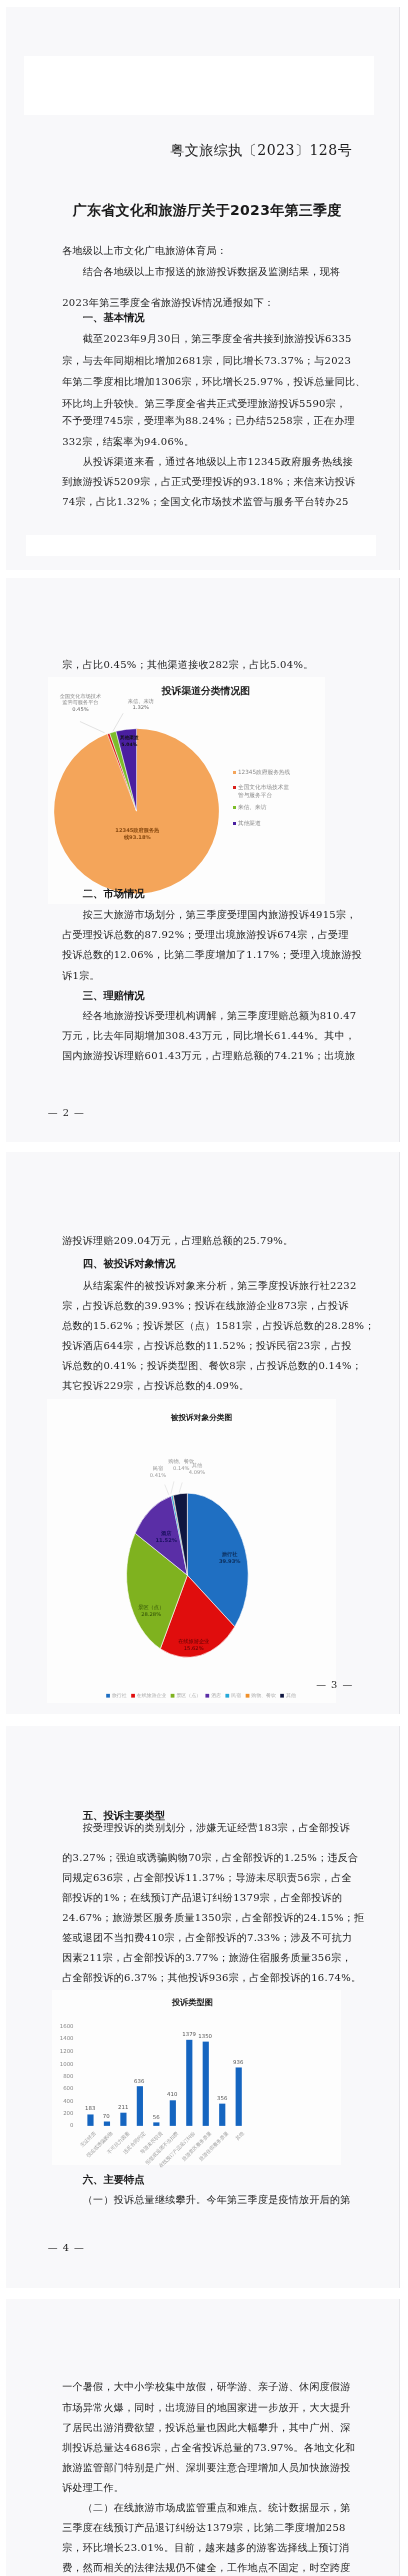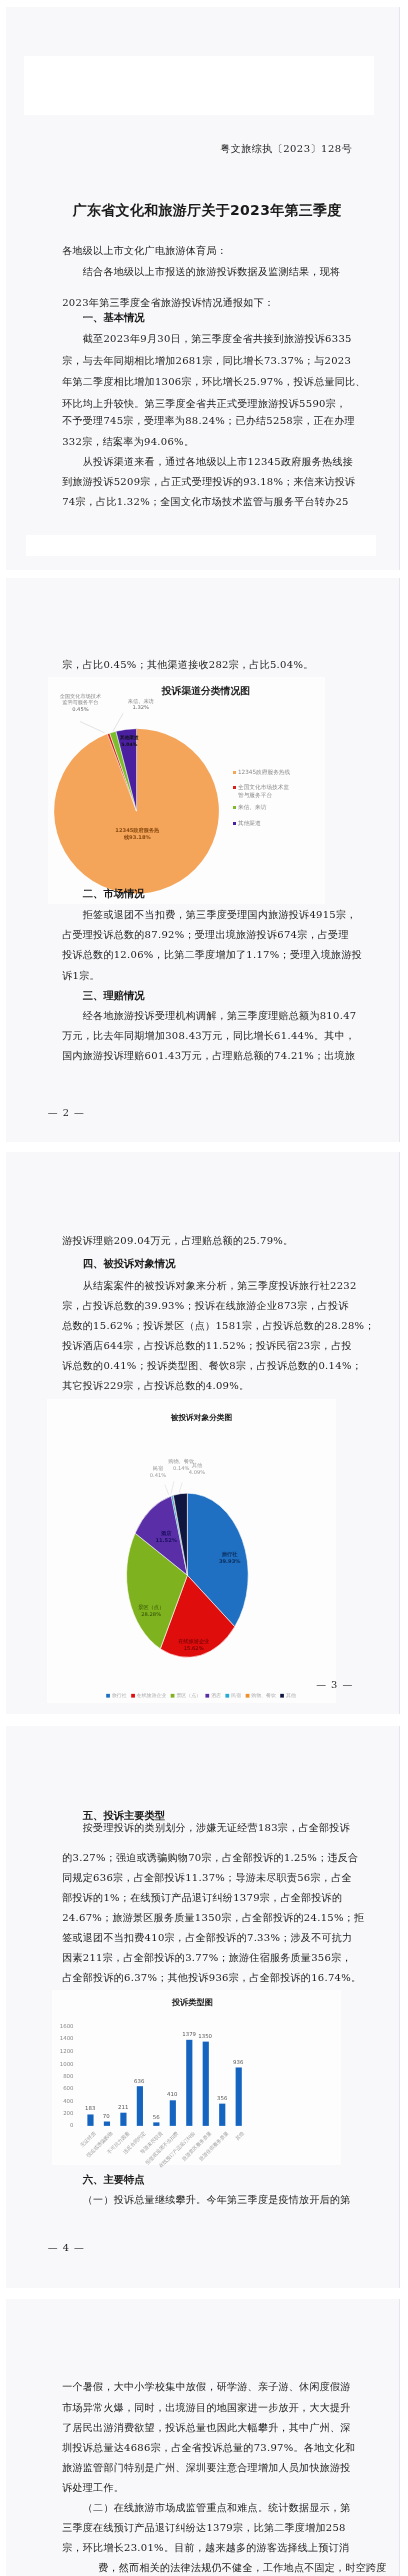--- a/index.html
+++ b/index.html
@@ -6,21 +6,21 @@
   body { width:409px; height:3442px; position:relative; overflow:hidden;
          font-family:"DejaVu Serif","Liberation Serif",serif; color:#1a1a1a; }
   .page { position:absolute; left:6.2px; width:393px; background:#f8f8fa;
           border-right:0.5px solid #e6e6ea; }
   .page .inner { position:absolute; left:56px; right:47px; }
   .line { position:absolute; left:0; right:0; font-size:10px; line-height:12.4px;
           white-space:nowrap; letter-spacing:0.3px; text-align:justify; }
   .line.indent { padding-left:20.6px; }
   .heading { position:absolute; left:20.6px; font-size:10.3px; font-weight:bold;
              font-family:"DejaVu Sans","Liberation Sans",sans-serif; }
-  .docno { position:absolute; right:0; font-size:10px; letter-spacing:0.5px; }
+  .docno { position:absolute; right:0; font-size:14px; letter-spacing:0.5px; }
   .title { position:absolute; left:0; right:0; text-align:center; font-size:14px;
            font-weight:bold; font-family:"DejaVu Sans","Liberation Sans",sans-serif; letter-spacing:0.3px; }
   .pagenum { position:absolute; font-size:9.8px; letter-spacing:1px; }
   .redact { position:absolute; background:#ffffff; }
   .chart-box { position:absolute; background:#fdfdfd; }
   .chart-title { position:absolute; font-weight:bold; font-size:9.8px;
                  font-family:"DejaVu Sans","Liberation Sans",sans-serif; color:#222; }
   .legend-item { position:absolute; font-size:5.7px; color:#8a8a8a;
                  font-family:"DejaVu Sans","Liberation Sans",sans-serif; display:flex; gap:2.1px; align-items:flex-start; }
   .legend-swatch { width:3.1px; height:3.1px; margin-top:2.1px; flex:none; }
@@ -91,21 +91,21 @@
         <span class="legend-swatch" style="background:#7cbd2a;"></span>
         <span>来信、来访</span>
       </div>
       <div class="legend-item" style="left:185px;top:143px;">
         <span class="legend-swatch" style="background:#4a1fa0;"></span>
         <span>其他渠道</span>
       </div>
     </div>
 
     <div class="heading" style="top:309px;">二、市场情况</div>
-    <div class="line indent" style="top:331px;">拒签或退团不当扣费，第三季度受理国内旅游投诉4915宗，</div>
+    <div class="line indent" style="top:331px;">按三大旅游市场划分，第三季度受理国内旅游投诉4915宗，</div>
     <div class="line" style="top:351px;">占受理投诉总数的87.92%；受理出境旅游投诉674宗，占受理</div>
     <div class="line" style="top:371px;">投诉总数的12.06%，比第二季度增加了1.17%；受理入境旅游投</div>
     <div class="line" style="top:392px;">诉1宗。</div>
     <div class="heading" style="top:411px;">三、理赔情况</div>
     <div class="line indent" style="top:432px;">经各地旅游投诉受理机构调解，第三季度理赔总额为810.47</div>
     <div class="line" style="top:452px;">万元，比去年同期增加308.43万元，同比增长61.44%。其中，</div>
     <div class="line" style="top:472px;">国内旅游投诉理赔601.43万元，占理赔总额的74.21%；出境旅</div>
     <div class="pagenum" style="left:-14.4px;top:529px;">— 2 —</div>
   </div>
 </div>
@@ -229,17 +229,17 @@
   <div class="inner" style="top:0;height:100%;">
     <div class="line" style="top:82px;">一个暑假，大中小学校集中放假，研学游、亲子游、休闲度假游</div>
     <div class="line" style="top:103px;">市场异常火爆，同时，出境游目的地国家进一步放开，大大提升</div>
     <div class="line" style="top:123px;">了居民出游消费欲望，投诉总量也因此大幅攀升，其中广州、深</div>
     <div class="line" style="top:143px;">圳投诉总量达4686宗，占全省投诉总量的73.97%。各地文化和</div>
     <div class="line" style="top:163px;">旅游监管部门特别是广州、深圳要注意合理增加人员加快旅游投</div>
     <div class="line" style="top:183px;">诉处理工作。</div>
     <div class="line indent" style="top:203px;">（二）在线旅游市场成监管重点和难点。统计数据显示，第</div>
     <div class="line" style="top:223px;">三季度在线预订产品退订纠纷达1379宗，比第二季度增加258</div>
     <div class="line" style="top:243px;">宗，环比增长23.01%。目前，越来越多的游客选择线上预订消</div>
-    <div class="line" style="top:263px;margin-left:36px;">费，然而相关的法律法规仍不健全，工作地点不固定，时空跨度</div>
+    <div class="line" style="top:263px;">费，然而相关的法律法规仍不健全，工作地点不固定，时空跨度</div>
 
   </div>
 </div>
 
 
 </body></html>

